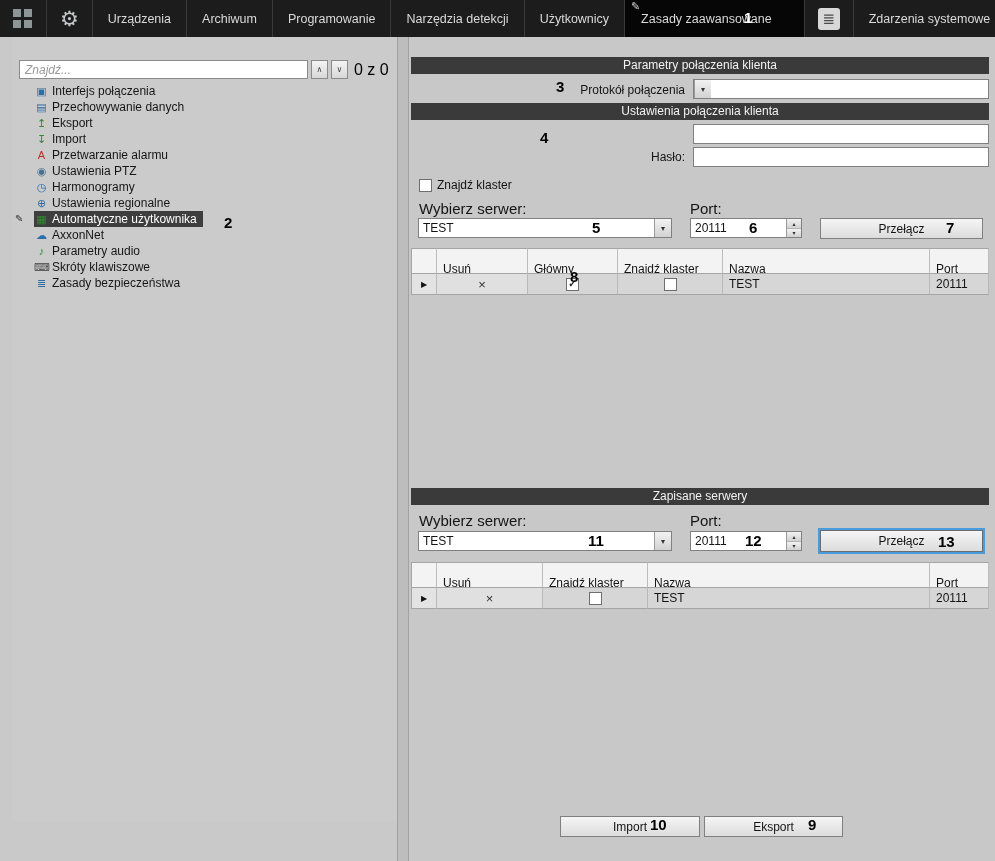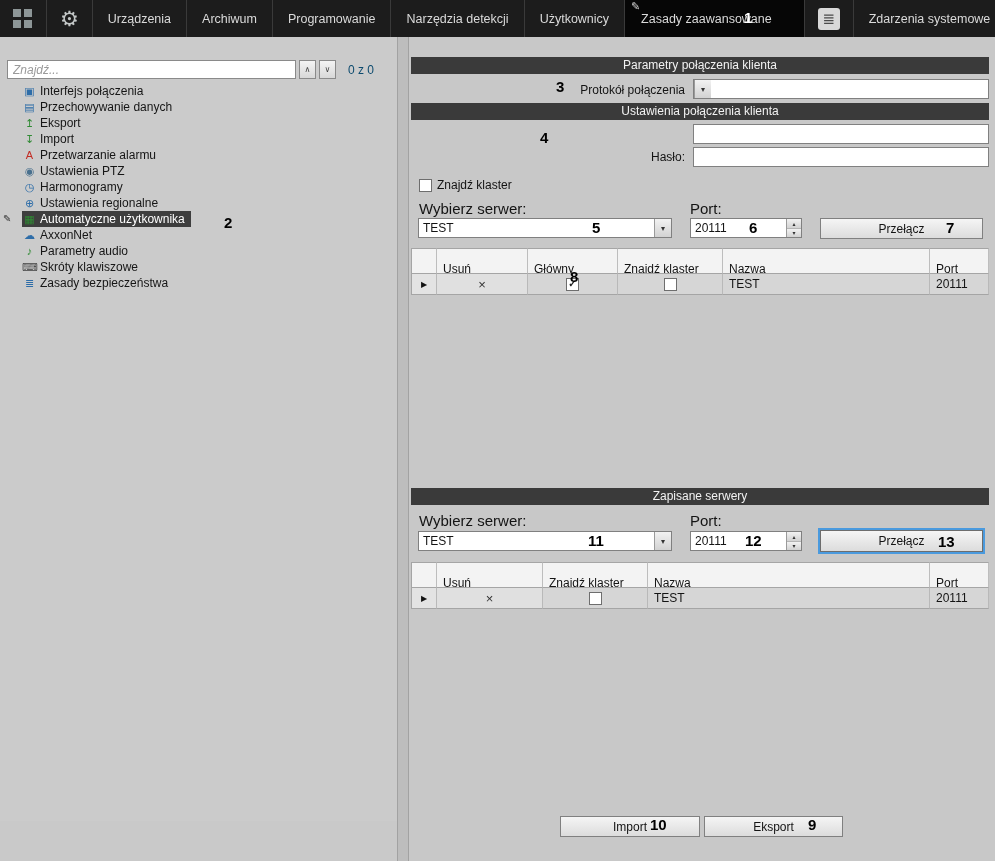--- a/index.html
+++ b/index.html
@@ -13,26 +13,26 @@
   .tb-icon.first{border-left:none}
   .grid-icon{width:20px;height:20px;display:grid;grid-template-columns:8px 8px;grid-template-rows:8px 8px;gap:3px}
   .grid-icon b{background:#8d9697}
   .gear-glyph{font-size:21px;color:#c3c7c7;line-height:1}
   .menu-item{display:flex;align-items:center;padding:0 15px;color:#dadada;font-size:12.5px;border-left:1px solid #3a3a3a;white-space:nowrap;cursor:default}
   .menu-item.active{background:#060606;position:relative;padding:0 32px 0 16px}
   .tab-pencil{position:absolute;top:0;left:6px;font-size:11px;color:#cfcfcf}
   .report-box{width:22px;height:22px;border-radius:3px;background:#d8d8d8;display:flex;align-items:center;justify-content:center;font-size:15px;color:#4a4a4a}
 
   
-  .left-panel{position:absolute;left:0;top:37px;width:397px;height:784px;background:#cbcbcb}
+  .left-panel{position:absolute;left:12px;top:37px;width:397px;height:784px;background:#cbcbcb}
   .search-row{position:absolute;top:23px;left:7px;display:flex;align-items:center}
   .search-input{width:289px;height:19px;border:1px solid #8a8a8a;background:#fff;font-size:12px;padding:0 5px;font-family:"Liberation Sans",sans-serif;color:#222}
   .search-input::placeholder{color:#9a9a9a;font-style:italic}
   .mini-btn{width:17px;height:19px;margin-left:3px;border:1px solid #8a8a8a;background:linear-gradient(#f4f4f4,#d8d8d8);display:flex;align-items:center;justify-content:center;font-size:8px;color:#444}
-  .search-counter{margin-left:12px;font-size:12px;color:#0c4a6e}
+  .search-counter{margin-left:6px;font-size:16px;color:#000000}
   .tree{position:absolute;top:46px;left:0;right:0}
   .tree-item{display:flex;align-items:center;height:16px;margin-left:22px;width:max-content;padding-right:4px;font-size:12px;color:#161616;cursor:default}
   .tree-item .ti-icon{width:15px;margin-right:3px;font-size:11px;line-height:1;text-align:center;flex:none}
   .tree-item.selected{background:#3e3e3e;color:#fff;padding-right:6px}
   .edited-pencil{position:absolute;left:3px;top:176px;font-size:10px;color:#333}
   .c-blue{color:#2e6da8}.c-green{color:#2f8a33}.c-red{color:#c22b23}.c-slate{color:#49708e}.c-dark{color:#3f3f3f}
 
   
   .splitter{position:absolute;left:397px;top:37px;width:12px;height:824px;background:#bdbdbd;border-left:1px solid #a2a2a2;border-right:1px solid #a2a2a2}
 

